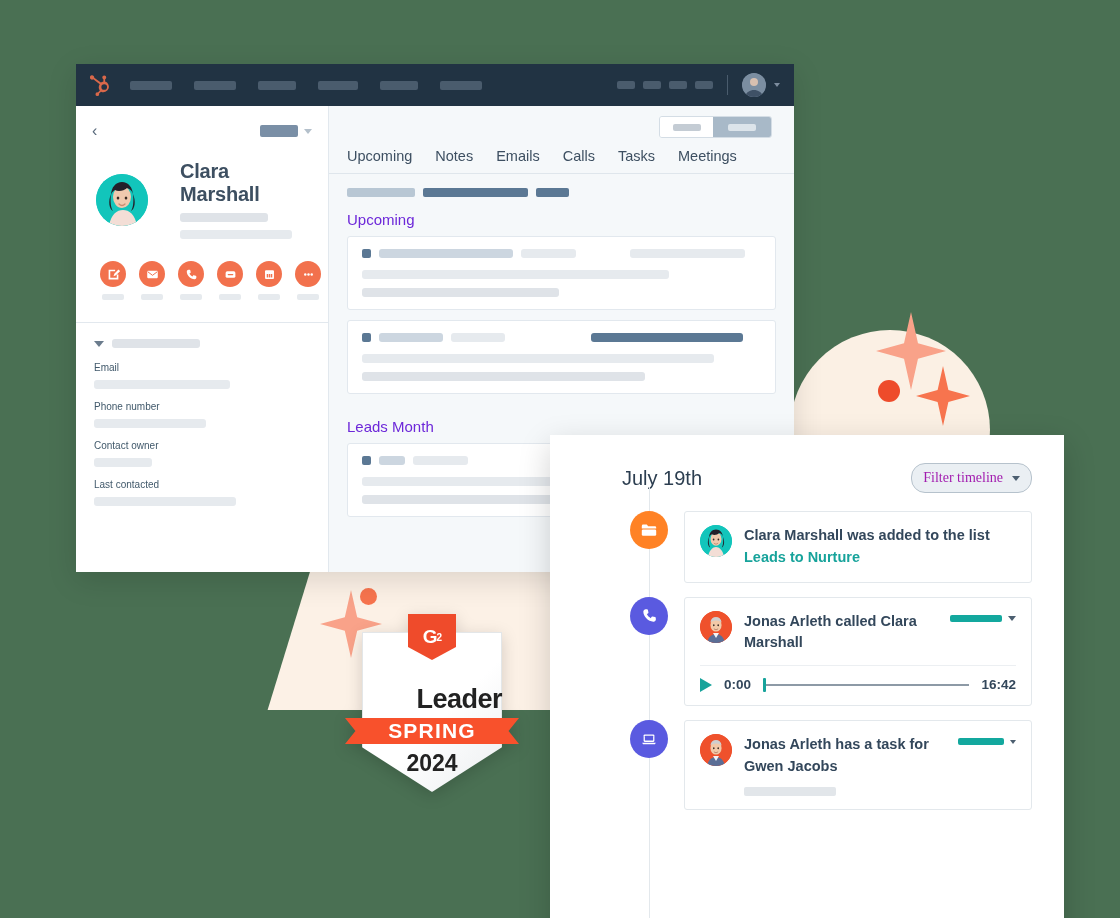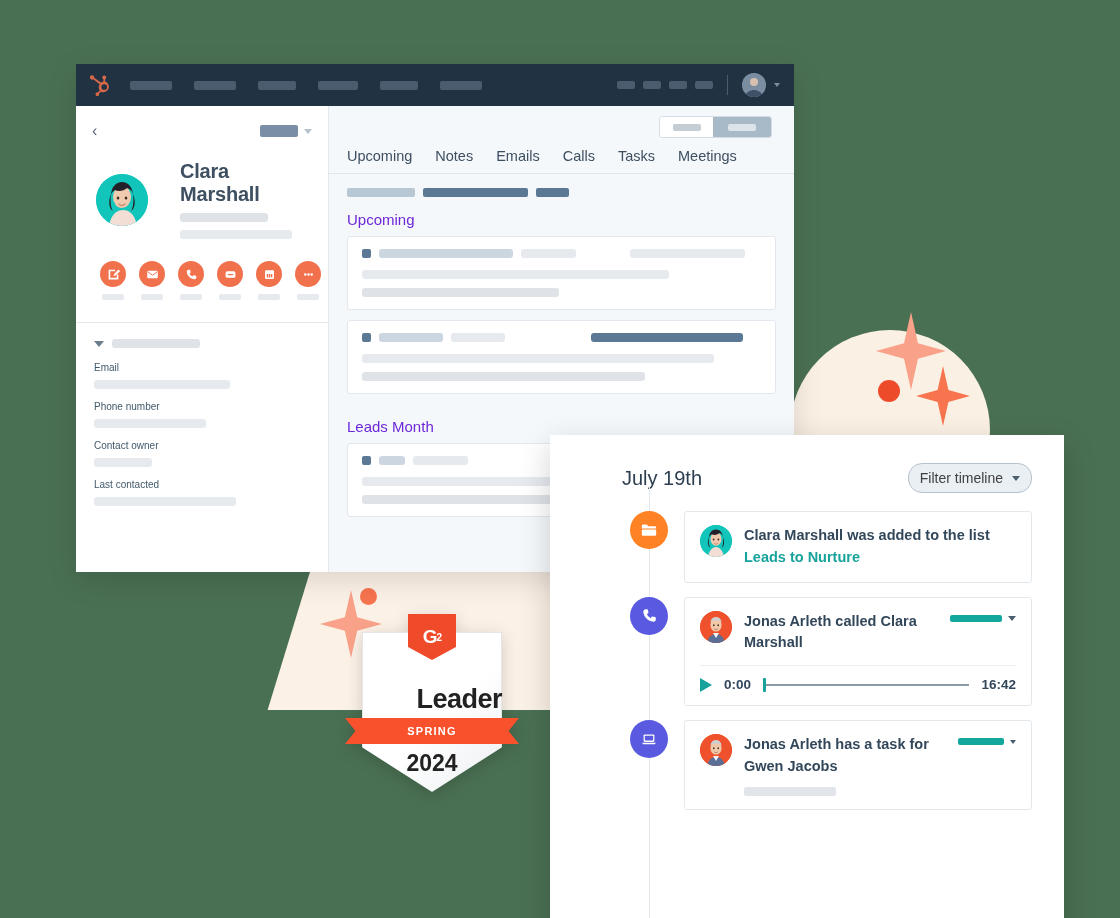--- a/index.html
+++ b/index.html
@@ -146,37 +146,37 @@
   }
   .g2-tag sup{font-size:10px;}
   .g2-leader{
     position:absolute;top:52px;left:0;right:0;text-align:right;
     font-size:27px;font-weight:bold;color:#222;letter-spacing:-.5px;
   }
   .g2-ribbon{
     position:absolute;left:-17px;right:-17px;top:86px;height:26px;background:#f8512c;
     clip-path:polygon(0 0,100% 0,94% 50%,100% 100%,0 100%,6% 50%);
     display:flex;align-items:center;justify-content:center;
-    color:#fff;font-size:11px;font-weight:bold;letter-spacing:1.2px;
+    color:#fff;font-size:21px;font-weight:bold;letter-spacing:1.2px;
   }
   .g2-year{
     position:absolute;top:118px;left:0;right:0;text-align:center;
     font-size:23px;font-weight:bold;color:#222;
   }
 
   
   .tl{
     position:absolute;left:550px;top:435px;width:514px;height:519px;
     background:#fff;box-shadow:0 10px 30px rgba(0,0,0,.18);
   }
   .tl-head{display:flex;align-items:center;justify-content:space-between;padding:28px 32px 10px 72px;}
   .tl-date{font-size:20px;color:#2c3e50;}
   .tl-filter{
     border:1px solid #b6c2cc;background:#eaeff3;border-radius:14px;
-    padding:6px 11px;font-size:14px;color:#404040;display:flex;align-items:center;gap:9px;
+    padding:6px 11px;font-size:14px;color:#a21caf;display:flex;align-items:center;gap:9px;font-family:Liberation Serif, serif;
   }
   .tl-filter .cd{width:0;height:0;border-left:4px solid transparent;border-right:4px solid transparent;border-top:5px solid #4c5f70;}
   .tl-line{position:absolute;left:99px;top:52px;bottom:0;width:1px;background:#e3e8ec;}
   .tl-items{position:relative;padding:8px 32px 0 72px;}
   .tl-item{display:flex;gap:16px;margin-bottom:14px;position:relative;}
   .tl-ic{
     width:38px;height:38px;border-radius:50%;flex:0 0 auto;z-index:2;
     display:flex;align-items:center;justify-content:center;margin-left:8px;
   }
   .ic-orange{background:#ff8225;}

